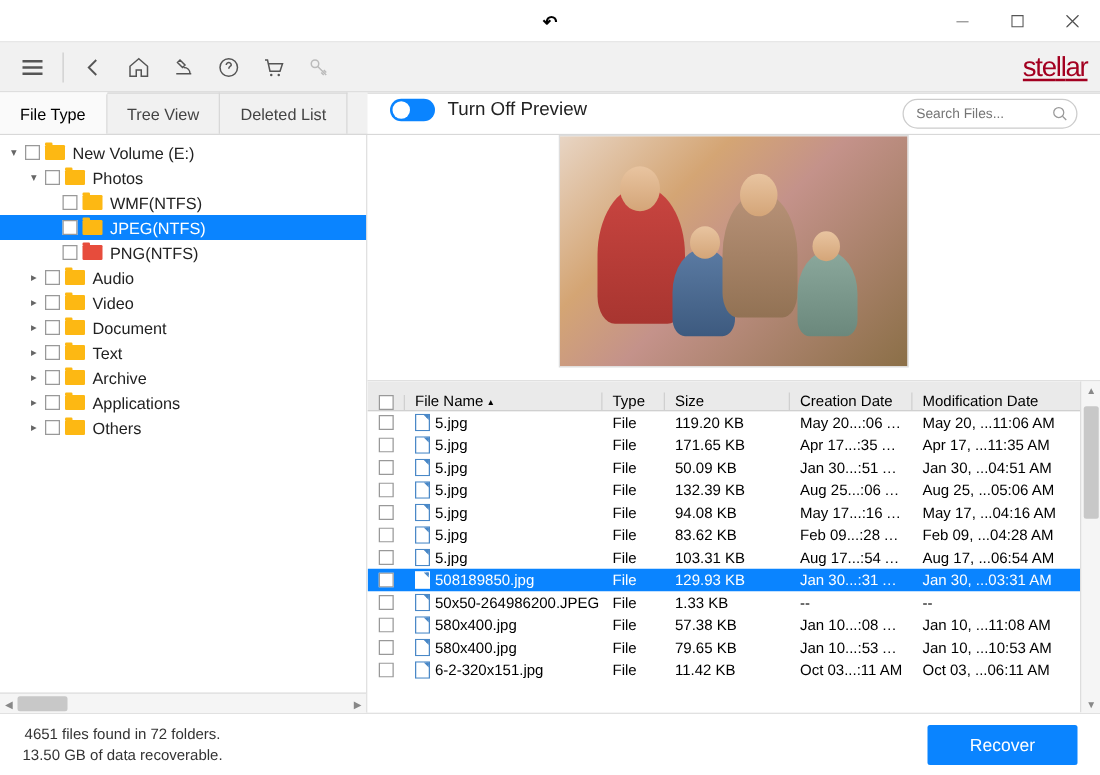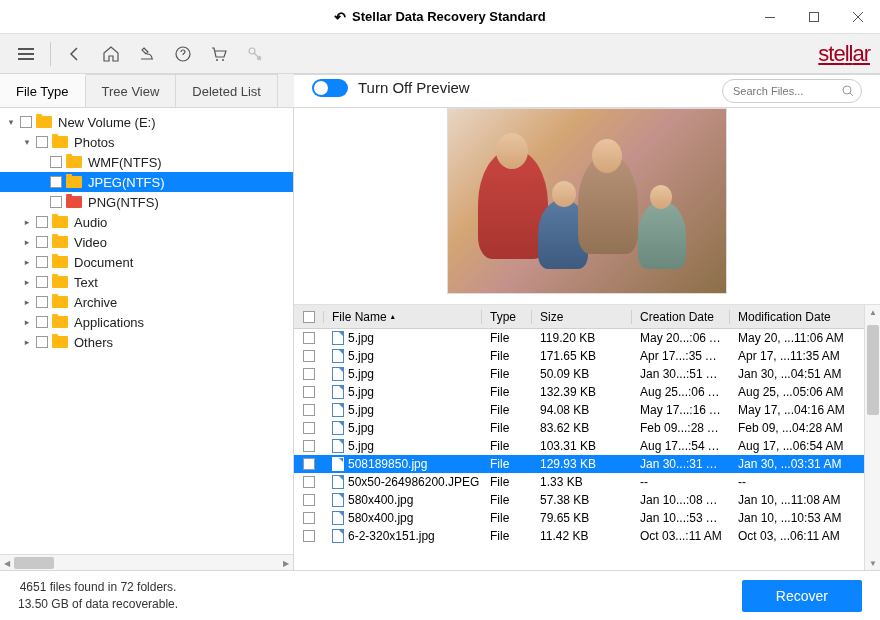--- a/index.html
+++ b/index.html
@@ -58,21 +58,21 @@
 .p2 { width:50px; height:70px; left:90px; top:90px; background:linear-gradient(#5b7ba3,#3d5a7f); }
 .p3 { width:60px; height:100px; left:130px; top:45px; background:linear-gradient(#b89278,#927254); }
 .p4 { width:48px; height:68px; left:190px; top:92px; background:linear-gradient(#8ba89c,#6b887c); }
 .face { position:absolute; border-radius:50%; background:linear-gradient(#e8c4a0,#d4a578); }
 .f1 { width:32px; height:36px; left:48px; top:24px; }
 .f2 { width:24px; height:26px; left:104px; top:72px; }
 .f3 { width:30px; height:34px; left:144px; top:30px; }
 .f4 { width:22px; height:24px; left:202px; top:76px; }
 
 .grid-wrap { flex:1; overflow:hidden; position:relative; border-top:1px solid #e0e0e0; }
-.grid-header { display:flex; background:#eaeaea; height:24px; font-size:12px; align-items:center; border-bottom:1px solid #d0d0d0; }
+.grid-header { display:flex; background:#eaeaea; height:24px; font-size:12px; align-items:flex-end; border-bottom:1px solid #d0d0d0; }
 .gh { padding:0 8px; border-right:1px solid #d0d0d0; display:flex; align-items:center; gap:4px; }
 .gh-chk { width:30px; justify-content:center; }
 .gh-name { width:158px; }
 .gh-type { width:50px; }
 .gh-size { width:100px; }
 .gh-cd { width:98px; }
 .gh-md { flex:1; }
 .sort-ind { font-size:8px; }
 
 .grid-body { overflow-y:auto; height:calc(100% - 24px); position:relative; }
@@ -99,21 +99,20 @@
 .recover-btn { background:#0a84ff; color:#fff; border:none; font-size:14px; padding:0 34px; height:32px; border-radius:2px; }
 
 svg { display:block; }
 </style>
 </head>
 <body>
 
 <div class="titlebar">
   <div class="title-wrap">
     <span class="back-arrow-icon">↶</span>
-    <span>Stellar Data Recovery Standard</span>
   </div>
   <div class="win-controls">
     <div class="win-btn">
       <svg width="10" height="1">
           <rect width="10" height="1" fill="#555"></rect>
         </svg>
     </div>
     <div class="win-btn">
       <svg width="10" height="10">
           <rect x="0.5" y="0.5" width="9" height="9" fill="none" stroke="#555"></rect>

